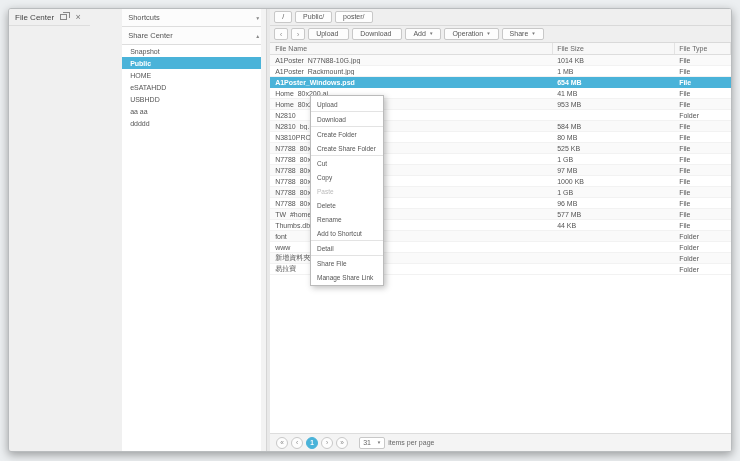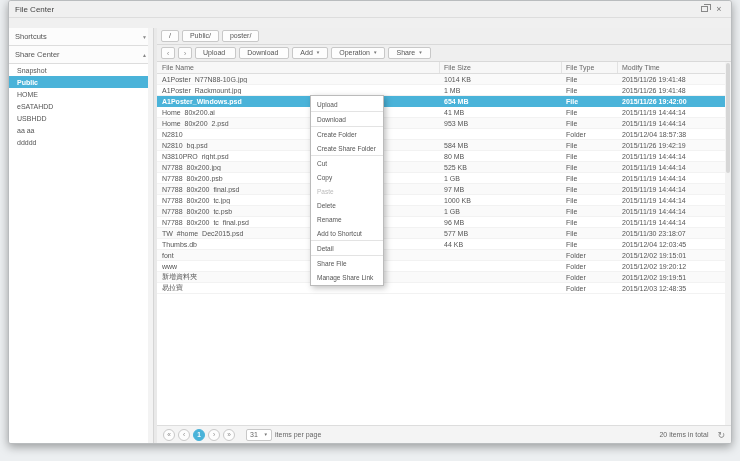--- a/index.html
+++ b/index.html
@@ -3,39 +3,39 @@
 <meta charset="utf-8">
 <style>
   * { margin:0; padding:0; box-sizing:border-box; }
   html,body { width:740px; height:461px; }
   body {
     font-family:"Liberation Sans","DejaVu Sans",sans-serif;
     background:#eceff1; position:relative; overflow:hidden;
     color:#555;
   }
   .window {
-    position:absolute; left:8px; top:0; width:724px; height:444px;
+    position:absolute; left:8px; top:8px; width:724px; height:444px;
     background:#f0f0f0; border:1px solid #b9bcbe; border-radius:3px;
     box-shadow:0 3px 10px rgba(0,0,0,.35);
-    display:flex; flex-direction:column; overflow:hidden;gap:10px;
+    display:flex; flex-direction:row; overflow:hidden;
   }
   
   .titlebar { height:17px; display:flex; align-items:center; padding:0 6px;
     background:#f0f0f0; border-bottom:1px solid #ddd; flex:0 0 auto; }
   .titlebar .title { font-size:8px; color:#444; }
   .titlebar .spacer { flex:1; }
   .winbtn { width:12px; height:12px; display:flex; align-items:center; justify-content:center;
     color:#777; font-size:9px; cursor:default; margin-left:3px; }
   .restore-box { width:7px; height:6px; border:1px solid #888; background:#f0f0f0; position:relative; }
   .restore-box::before { content:""; position:absolute; left:2px; top:-3px; width:6px; height:5px;
     border:1px solid #888; border-bottom:none; border-left:none; }
   
   .body { flex:1; display:flex; min-height:0; }
   .sidebar { width:145px; background:#fff; border-right:1px solid #d5d5d5;
-    display:flex; flex-direction:column; position:relative; flex:0 0 auto; }
+    display:flex; flex-direction:column; position:relative; flex:0 0 auto;margin-left:32px; }
   .side-scroll { position:absolute; right:0; top:0; bottom:0; width:5px; background:#f3f3f3; }
   .accordion-header { font-size:7.5px; color:#555; background:#fcfcfc;
     border-bottom:1px solid #ddd; padding:4px 6px; display:flex; align-items:center; cursor:pointer; }
   .accordion-header .caret { margin-left:auto; font-size:5px; color:#888; }
   .side-item { font-size:7px; color:#555; padding:3px 8px; height:12px; line-height:7px; cursor:pointer; }
   .side-item.selected { background:var(--accent); color:#fff; font-weight:bold; }
   .gap { width:3px; background:#e9e9e9; flex:0 0 auto; }
   
   .main { flex:1; display:flex; flex-direction:column; min-width:0; background:#fff; }
   .crumb-row { height:17px; background:#efefef; border-bottom:1px solid #d9d9d9;

